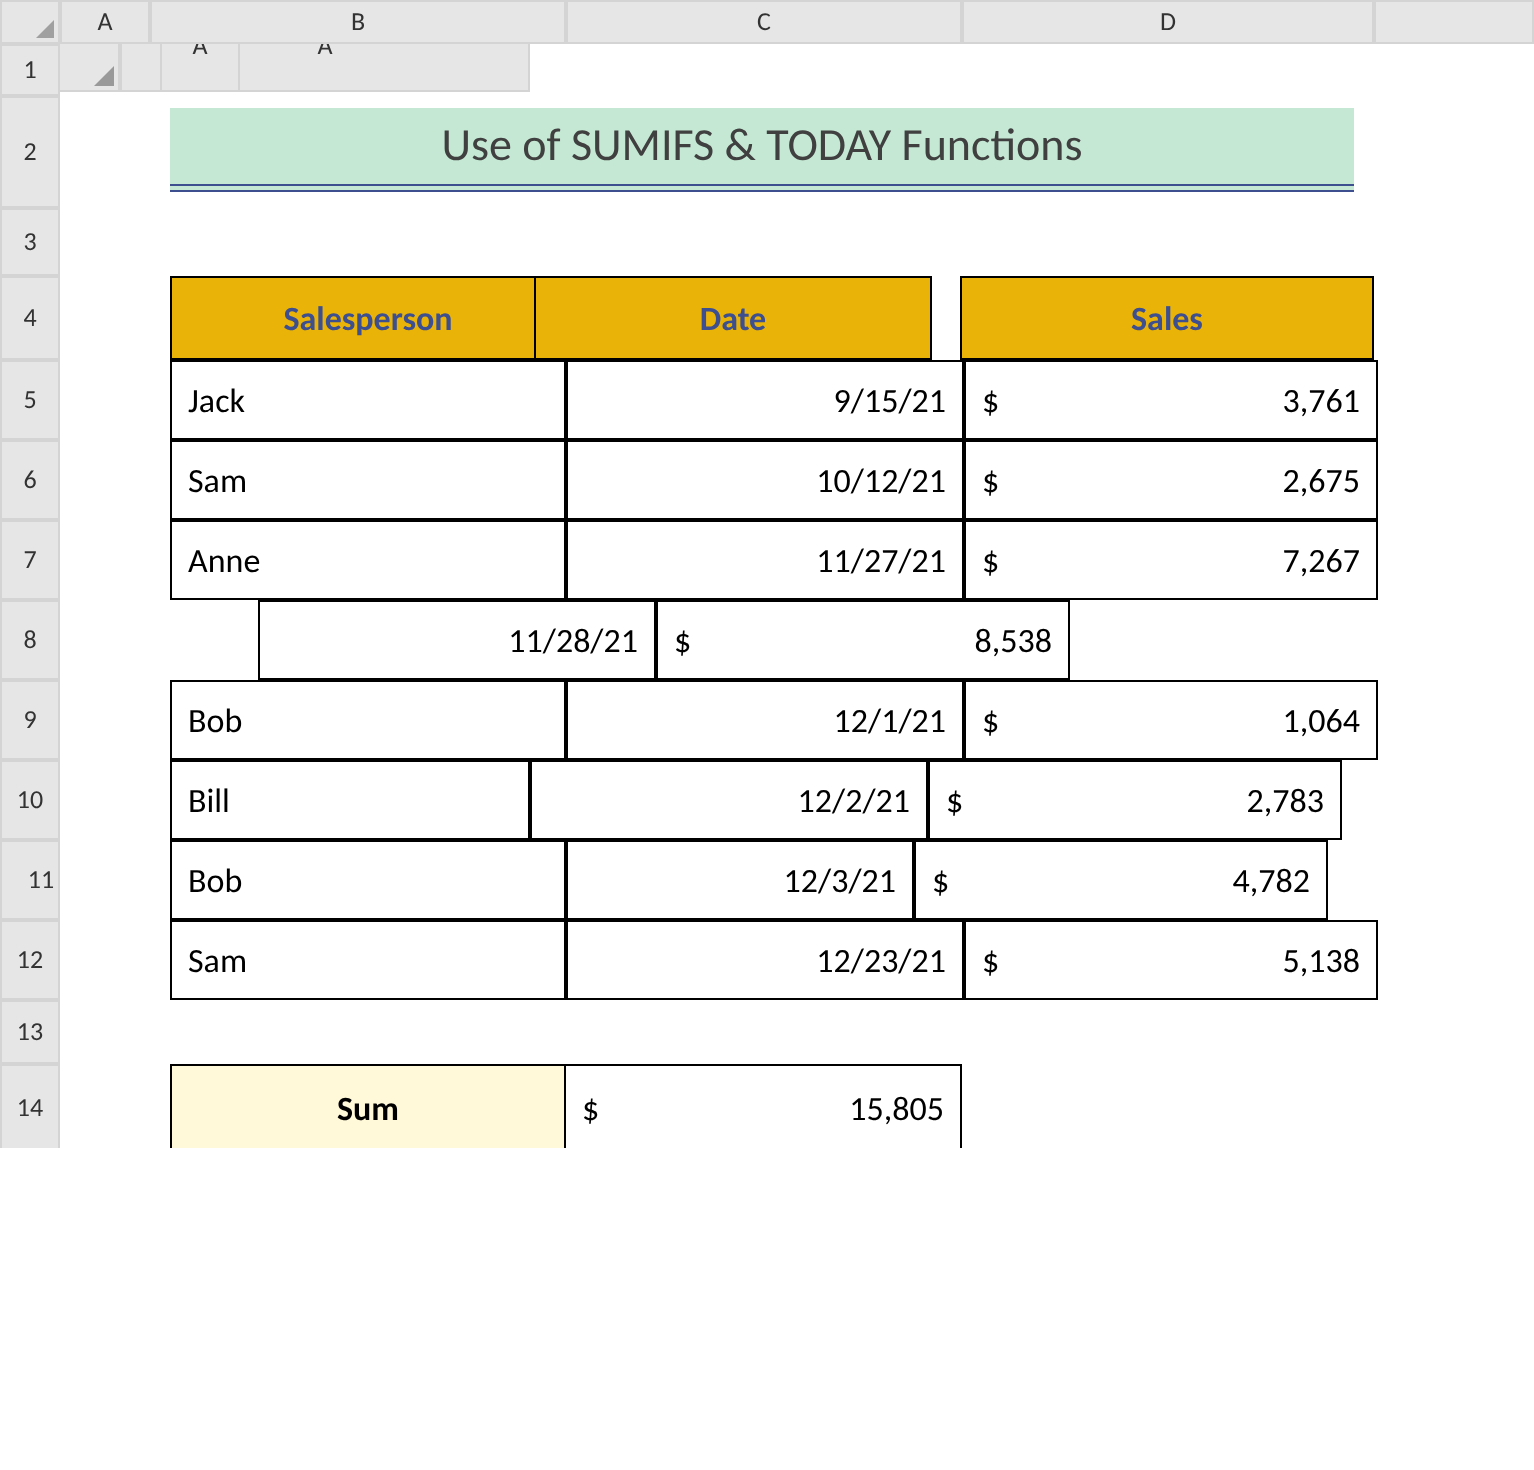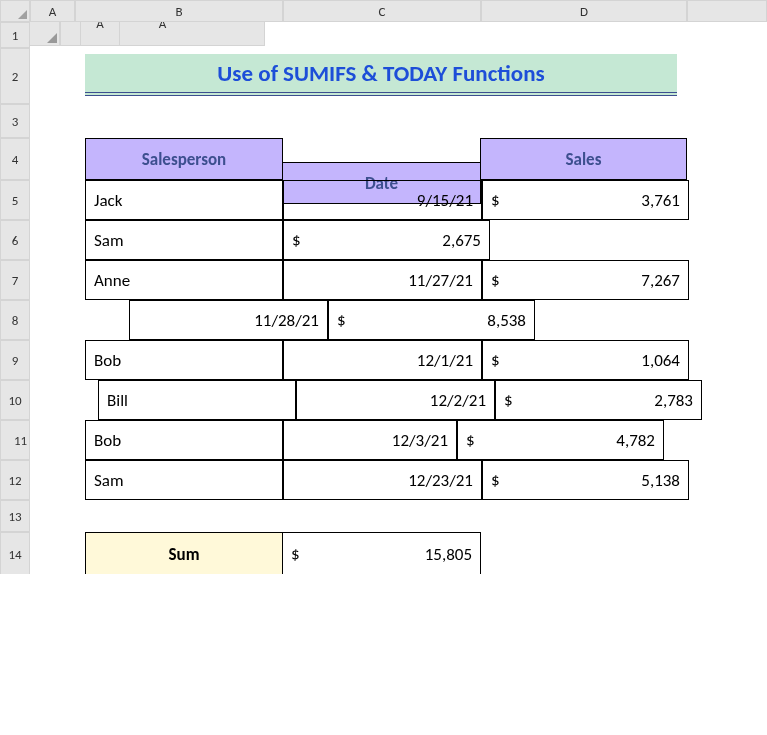--- a/index.html
+++ b/index.html
@@ -5,23 +5,23 @@
     * { box-sizing: border-box; margin: 0; padding: 0; }
     body { font-family: Calibri, Arial, sans-serif; background: #fff; position: relative; }
     
     .grid { display: grid; grid-template-columns: 20px 40px 205px 200px 200px 100px; grid-template-rows: 20px 26px 56px 34px 42px 40px 40px 40px 40px 40px 40px 40px 40px 32px 44px; }
     
     .col-header, .row-header { background: #e6e6e6; border: 1px solid #d4d4d4; display: flex; align-items: center; justify-content: center; font-size: 13px; color: #333; }
     .corner { background: #e6e6e6; border: 1px solid #d4d4d4; }
     .triangle { width: 0; height: 0; border-left: 10px solid transparent; border-bottom: 10px solid #999; margin-left: auto; margin-top: auto; }
     
     .title-cell { grid-column: 3 / 6; grid-row: 3; background: #c5e8d4; display: flex; align-items: center; justify-content: center; border-bottom: 4px double #3d4f8f; margin: 6px 10px 8px 10px; }
-    .title-text { font-size: 23px; font-weight: bold; color: #1d4ed8; }
+    .title-text { font-size: 23px; font-weight: normal; color: #404040; }
     
-    .table-header { background: #c4b5fd; display: flex; align-items: center; justify-content: center; font-size: 17px; font-weight: bold; color: #3d4f8f; border: 1px solid #000; }
+    .table-header { background: #eab308; display: flex; align-items: center; justify-content: center; font-size: 17px; font-weight: bold; color: #3d4f8f; border: 1px solid #000; }
     
     .data-cell { border: 1px solid #000; display: flex; align-items: center; padding: 0 8px; font-size: 17px; color: #000; }
     .name-cell { margin-left: 10px; }
     .date-cell { justify-content: flex-end; }
     .sales-cell { margin-right: 10px; justify-content: space-between; }
     
     .sum-label { grid-column: 3; grid-row: 15; background: #fff9d9; border: 1px solid #000; display: flex; align-items: center; justify-content: center; font-size: 17px; font-weight: bold; color: #000; margin-left: 10px; }
     .sum-value { grid-column: 4; grid-row: 15; border: 1px solid #000; display: flex; align-items: center; justify-content: space-between; padding: 0 8px; font-size: 17px; color: #000; }
     
     .watermark { position: absolute; top: 685px; left: 320px; font-size: 13px; color: #ccc; letter-spacing: 1px; }
@@ -76,35 +76,36 @@
     <div class="row-header" style="height:40px;">12</div>
     <div class="row-header" style="height:32px;">13</div>
     <div class="row-header" style="height:44px;">14</div>
   </div>
 
   <div class="title-cell" style="position:absolute;top:54px;left:85px;width:592px;height:42px;margin:0;">
     <span class="title-text">Use of SUMIFS &amp; TODAY Functions</span>
   </div>
 
   <div class="table-header" style="position:absolute;top:138px;left:85px;width:198px;height:42px;">Salesperson</div>
-  <div class="table-header" style="position:absolute;top:138px;left:282px;width:199px;height:42px;margin-top:24px;">Date</div>
+  <div class="table-header" style="position:absolute;top:138px;left:267px;width:199px;height:42px;">Date</div>
   <div class="table-header" style="position:absolute;top:138px;left:480px;width:207px;height:42px;">Sales</div>
 
   <div style="position:absolute;top:180px;left:85px;">
 
     <div style="display:flex;height:40px;">
       <div class="data-cell name-cell" style="width:198px;margin-left:0;">Jack</div>
       <div class="data-cell date-cell" style="width:199px;">9/15/21</div>
       <div class="data-cell sales-cell" style="width:207px;margin-right:0;">
           <span>$</span>
           <span>3,761</span>
         </div>
     </div>
     <div style="display:flex;height:40px;">
       <div class="data-cell name-cell" style="width:198px;margin-left:0;">Sam</div>
+      <div class="data-cell date-cell" style="width:199px;">10/12/21</div>
       <div class="data-cell sales-cell" style="width:207px;margin-right:0;">
           <span>$</span>
           <span>2,675</span>
         </div>
     </div>
     <div style="display:flex;height:40px;">
       <div class="data-cell name-cell" style="width:198px;margin-left:0;">Anne</div>
       <div class="data-cell date-cell" style="width:199px;">11/27/21</div>
       <div class="data-cell sales-cell" style="width:207px;margin-right:0;">
           <span>$</span>
@@ -120,21 +121,21 @@
     </div>
     <div style="display:flex;height:40px;">
       <div class="data-cell name-cell" style="width:198px;margin-left:0;">Bob</div>
       <div class="data-cell date-cell" style="width:199px;">12/1/21</div>
       <div class="data-cell sales-cell" style="width:207px;margin-right:0;">
           <span>$</span>
           <span>1,064</span>
         </div>
     </div>
     <div style="display:flex;height:40px;">
-      <div class="data-cell name-cell" style="width:198px;margin-left:13px;">Bill</div>
+      <div class="data-cell name-cell" style="width:180px;margin-left:0;">Bill</div>
       <div class="data-cell date-cell" style="width:199px;">12/2/21</div>
       <div class="data-cell sales-cell" style="width:207px;margin-right:0;">
           <span>$</span>
           <span>2,783</span>
         </div>
     </div>
     <div style="display:flex;height:40px;">
       <div class="data-cell name-cell" style="width:198px;margin-left:0;">Bob</div>
       <div class="data-cell date-cell" style="width:174px;">12/3/21</div>
       <div class="data-cell sales-cell" style="width:207px;margin-right:0;">

